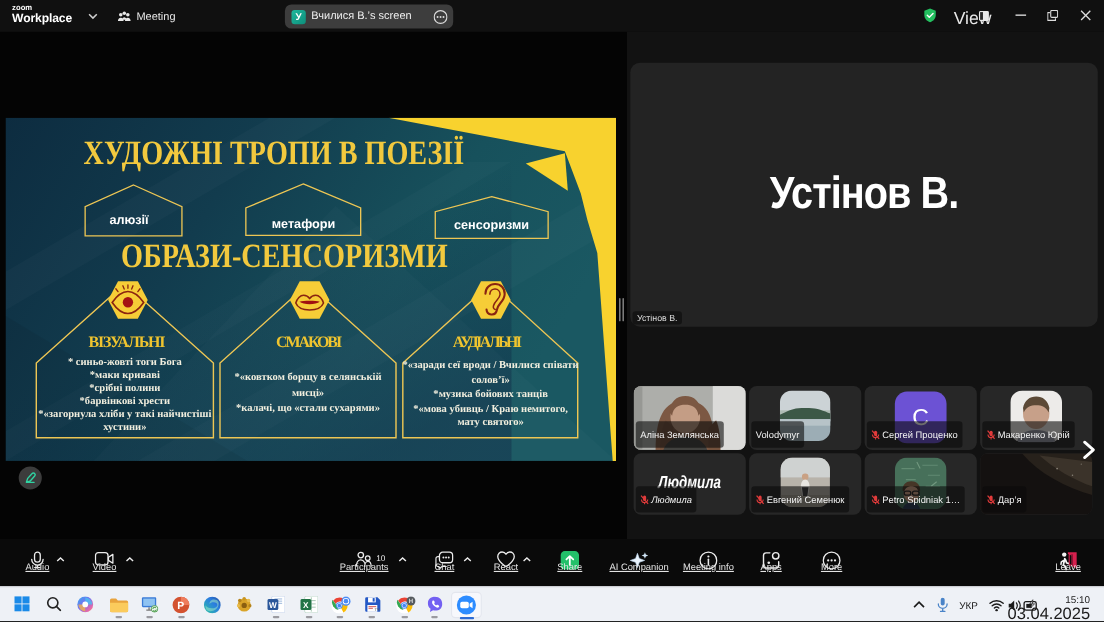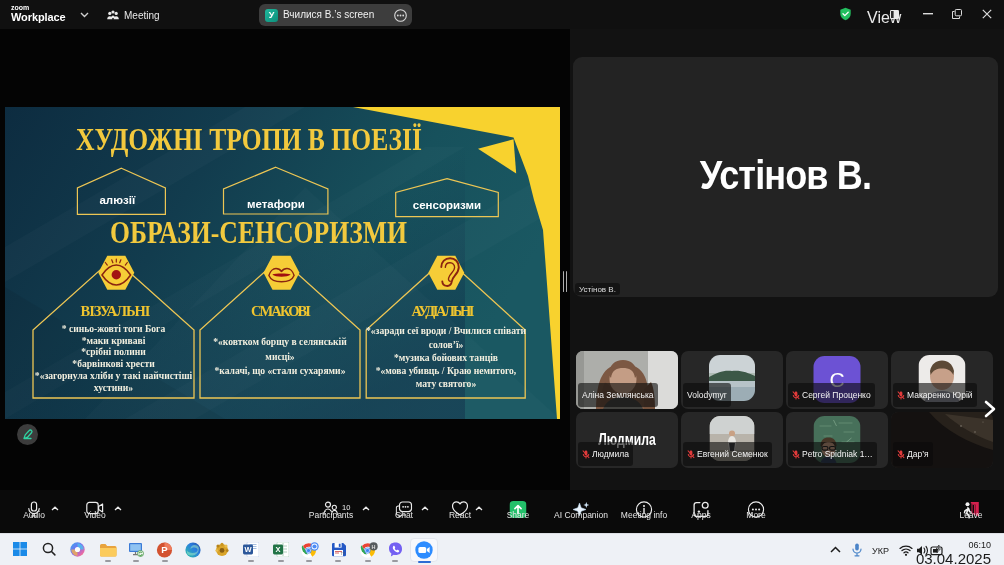--- a/index.html
+++ b/index.html
@@ -32,21 +32,21 @@
      font-size:8px;padding:1.5px 4px;border-radius:3px;}
   .tile{position:absolute;width:102px;background:#272727;border-radius:7px;overflow:hidden;}
   .tlabel{position:absolute;left:2px;bottom:2px;height:12px;background:rgba(10,10,10,.6);
      border-radius:3px;color:#f2f2f2;font-size:8.5px;line-height:12px;padding:12px 4px;white-space:nowrap;
      display:flex;align-items:center;gap:2px;}
   .tlabel svg{flex:0 0 auto;}
   .avatar{position:absolute;left:50%;transform:translateX(-50%);border-radius:11px;overflow:hidden;}
   
   #toolbar{position:absolute;left:0;top:490px;width:1004px;height:43px;background:#0a0a0a;}
   .titem{position:absolute;top:0;text-align:center;color:#e4e4e4;}
-  .titem .lab{position:absolute;top:20px;left:50%;transform:translateX(-50%);font-size:8.5px;white-space:nowrap;color:#e4e4e4;}
+  .titem .lab{position:absolute;top:20px;left:50%;transform:translateX(-50%);font-size:8.5px;white-space:nowrap;color:#e4e4e4;text-decoration:underline;}
   .ticon{position:absolute;top:11px;left:50%;transform:translateX(-50%);}
   
   #taskbar{position:absolute;left:0;top:533px;width:1004px;height:32px;background:#eef1f6;border-top:1px solid #dcdfe4;}
   .tb{position:absolute;top:8px;}
   .tray{position:absolute;color:#1b1b1b;}
 </style>
 </head>
 <body>
 <div id="stage">
 
@@ -251,21 +251,21 @@
             <path d="M6 47c1.5-7 8-11 17.5-11S39.5 40 41 47z" fill="#9193a0"></path>
           </svg>
         </div>
         <div class="tlabel"><svg width="8" height="9" viewBox="0 0 8 9">
               <rect x="2.6" y="0.5" width="2.8" height="5" rx="1.4" fill="#e23b3b"></rect>
               <path d="M1.2 4a2.8 2.8 0 005.6 0M4 6.8v1.7" stroke="#e23b3b" stroke-width="1" fill="none"></path>
               <path d="M.8.5l6.4 7.5" stroke="#e23b3b" stroke-width="1.1"></path>
             </svg>Макаренко Юрій</div>
       </div>
 
-      <div class="tile" style="left:6px;top:383px;height:56px;">
+      <div class="tile" style="left:6px;top:383px;height:56px;font-style:italic;">
         <div style="position:absolute;left:0;top:19px;width:100%;text-align:center;color:#fff;font-size:16px;font-weight:700;transform:scaleX(.76);">Людмила</div>
         <div class="tlabel"><svg width="8" height="9" viewBox="0 0 8 9">
               <rect x="2.6" y="0.5" width="2.8" height="5" rx="1.4" fill="#e23b3b"></rect>
               <path d="M1.2 4a2.8 2.8 0 005.6 0M4 6.8v1.7" stroke="#e23b3b" stroke-width="1" fill="none"></path>
               <path d="M.8.5l6.4 7.5" stroke="#e23b3b" stroke-width="1.1"></path>
             </svg>Людмила</div>
       </div>
       <div class="tile" style="left:111px;top:383px;height:56px;">
         <div class="avatar" style="top:4px;width:45px;height:45px;">
           <svg width="45" height="45" viewBox="0 0 45 45">
@@ -597,16 +597,16 @@
       </svg>
     <svg class="abs" style="left:916px;top:10.5px" width="13" height="11" viewBox="0 0 13 11">
         <path d="M1 3.8h2l3-2.8v9L3 7.2H1z" fill="#1b1b1b"></path>
         <path d="M8 3a4.5 4.5 0 010 5M10 1.4a7 7 0 010 8.2" stroke="#1b1b1b" stroke-width="1.1" fill="none" stroke-linecap="round"></path>
       </svg>
     <svg class="abs" style="left:930px;top:11px" width="14" height="11" viewBox="0 0 14 11">
         <rect x="1" y="2" width="11" height="7.6" rx="1.6" stroke="#1b1b1b" stroke-width="1.2" fill="none"></rect>
         <rect x="3" y="4" width="5" height="3.6" fill="#1b1b1b"></rect>
         <path d="M9 0l-2.8 4h2l-1.4 3.6L10.5 4h-2z" fill="#eef1f6" stroke="#1b1b1b" stroke-width=".7"></path>
       </svg>
-    <div class="tray" style="right:13px;top:5.5px;font-size:9px;text-align:right;">06:10</div>
+    <div class="tray" style="right:13px;top:5.5px;font-size:9px;text-align:right;">15:10</div>
     <div class="tray" style="right:13px;top:16px;font-size:15px;text-align:center;">03.04.2025</div>
   </div>
 </div>
 
 </body></html>

